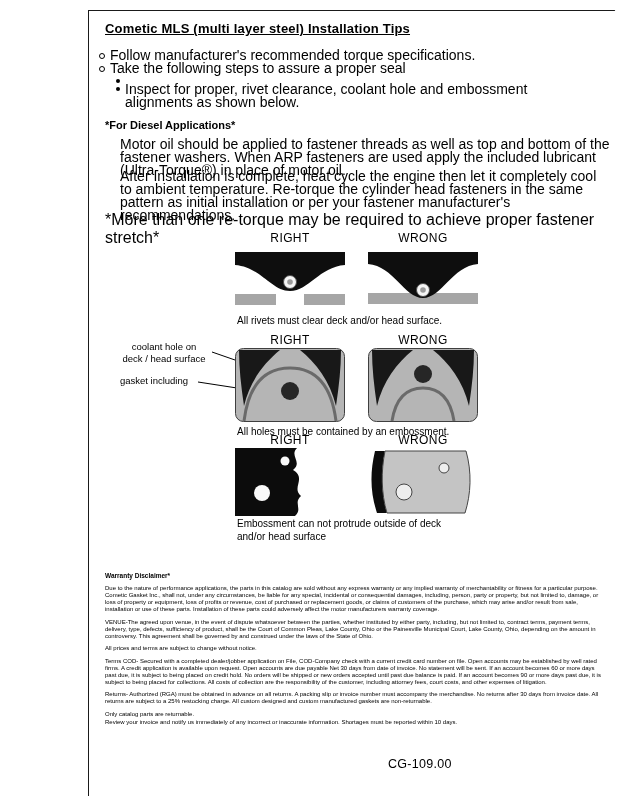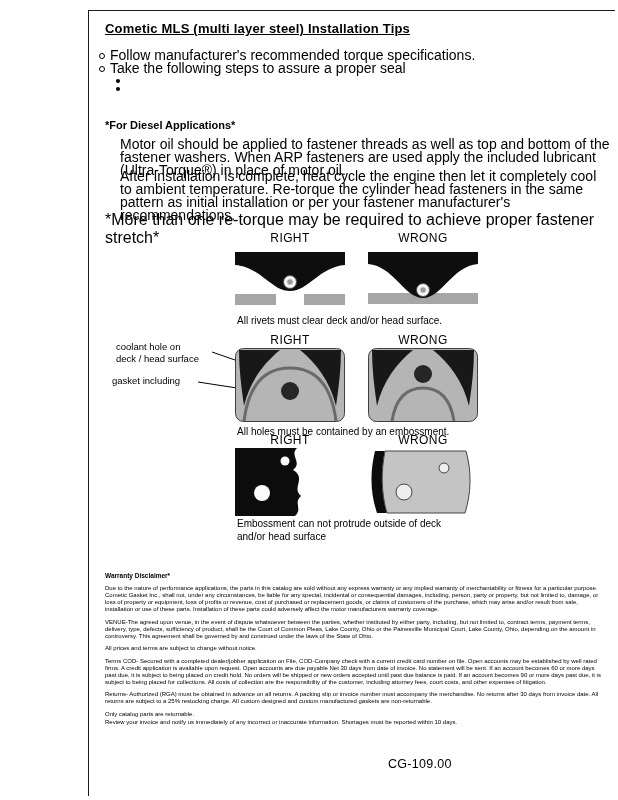--- a/index.html
+++ b/index.html
@@ -17,21 +17,21 @@
   .sub{margin-left:17px;}
   #diesel-h{position:absolute;left:105px;top:119px;font-size:11px;font-weight:700;}
   .para{position:absolute;left:120px;width:490px;font-size:14px;line-height:13px;margin:0;}
   #para1{top:138px;}
   #para2{top:170px;}
   #note{position:absolute;left:105px;top:211px;font-size:16px;}
   .rw{position:absolute;width:110px;text-align:center;font-size:12px;letter-spacing:0.4px;}
   .fig{position:absolute;width:110px;}
   .fig svg{display:block;}
   .cap{position:absolute;left:237px;font-size:10px;line-height:12.5px;}
-  .ann{position:absolute;text-align:left;font-size:9.5px;line-height:11.5px;}
+  .ann{position:absolute;text-align:center;font-size:9.5px;line-height:11.5px;}
   #ann1{left:116px;top:341px;width:96px;}
   #ann2{left:112px;top:375px;width:84px;}
   #ann-lines{position:absolute;left:196px;top:344px;width:70px;height:50px;}
   #disclaimer{position:absolute;left:105px;top:572px;width:502px;font-size:6px;line-height:7px;}
   #disclaimer .d-head{font-weight:700;font-size:6.5px;margin:0 0 6px 0;}
   #disclaimer p{margin:0 0 5.5px 0;}
   #disclaimer p.tight{margin:0 0 1px 0;}
   #code{position:absolute;left:388px;top:757px;font-size:12.5px;letter-spacing:0.3px;}
 </style>
 </head>
@@ -49,20 +49,21 @@
     </div>
     <div class="b">
       <span class="dot-h"></span>
       <span>Take the following steps to assure a proper seal</span>
     </div>
     <div class="b sub">
       <span class="dot-f"></span>
     </div>
     <div class="b sub">
       <span class="dot-f"></span>
+      <span>Inspect for proper, rivet clearance, coolant hole and embossment alignments as shown below.</span>
     </div>
   </div>
 
   <div id="diesel-h">*For Diesel Applications*</div>
   <p class="para" id="para1">Motor oil should be applied to fastener threads as well as top and bottom of the fastener washers. When ARP fasteners are used apply the included lubricant (Ultra-Torque®) in place of motor oil.</p>
   <p class="para" id="para2">After Installation is complete, heat cycle the engine then let it completely cool to ambient temperature. Re-torque the cylinder head fasteners in the same pattern as initial installation or per your fastener manufacturer's recommendations.</p>
   <div id="note">*More than one re-torque may be required to achieve proper fastener stretch*</div>
 
   <div class="rw" style="left:235px;top:231px">RIGHT</div>
   <div class="rw" style="left:368px;top:231px">WRONG</div>

